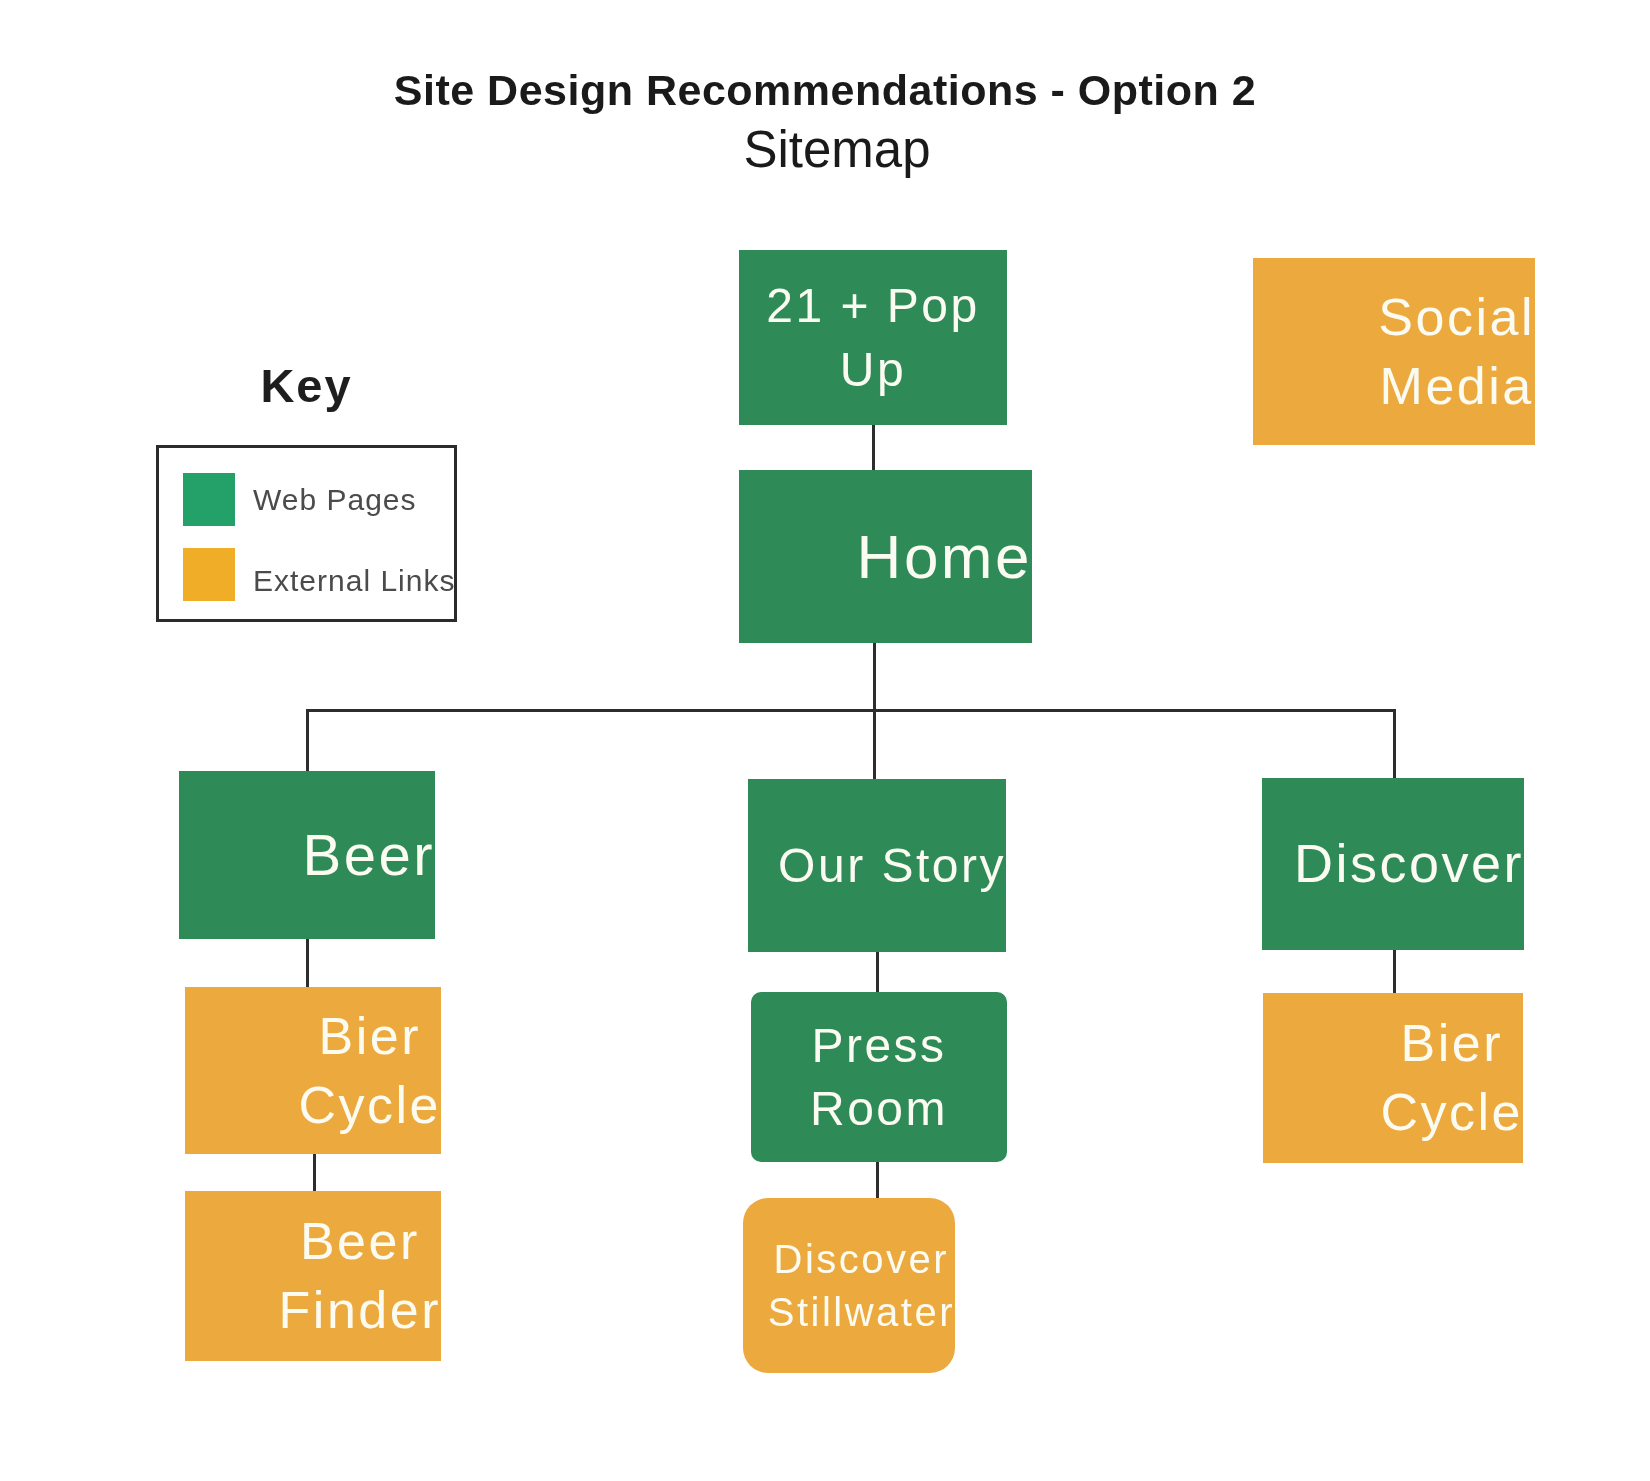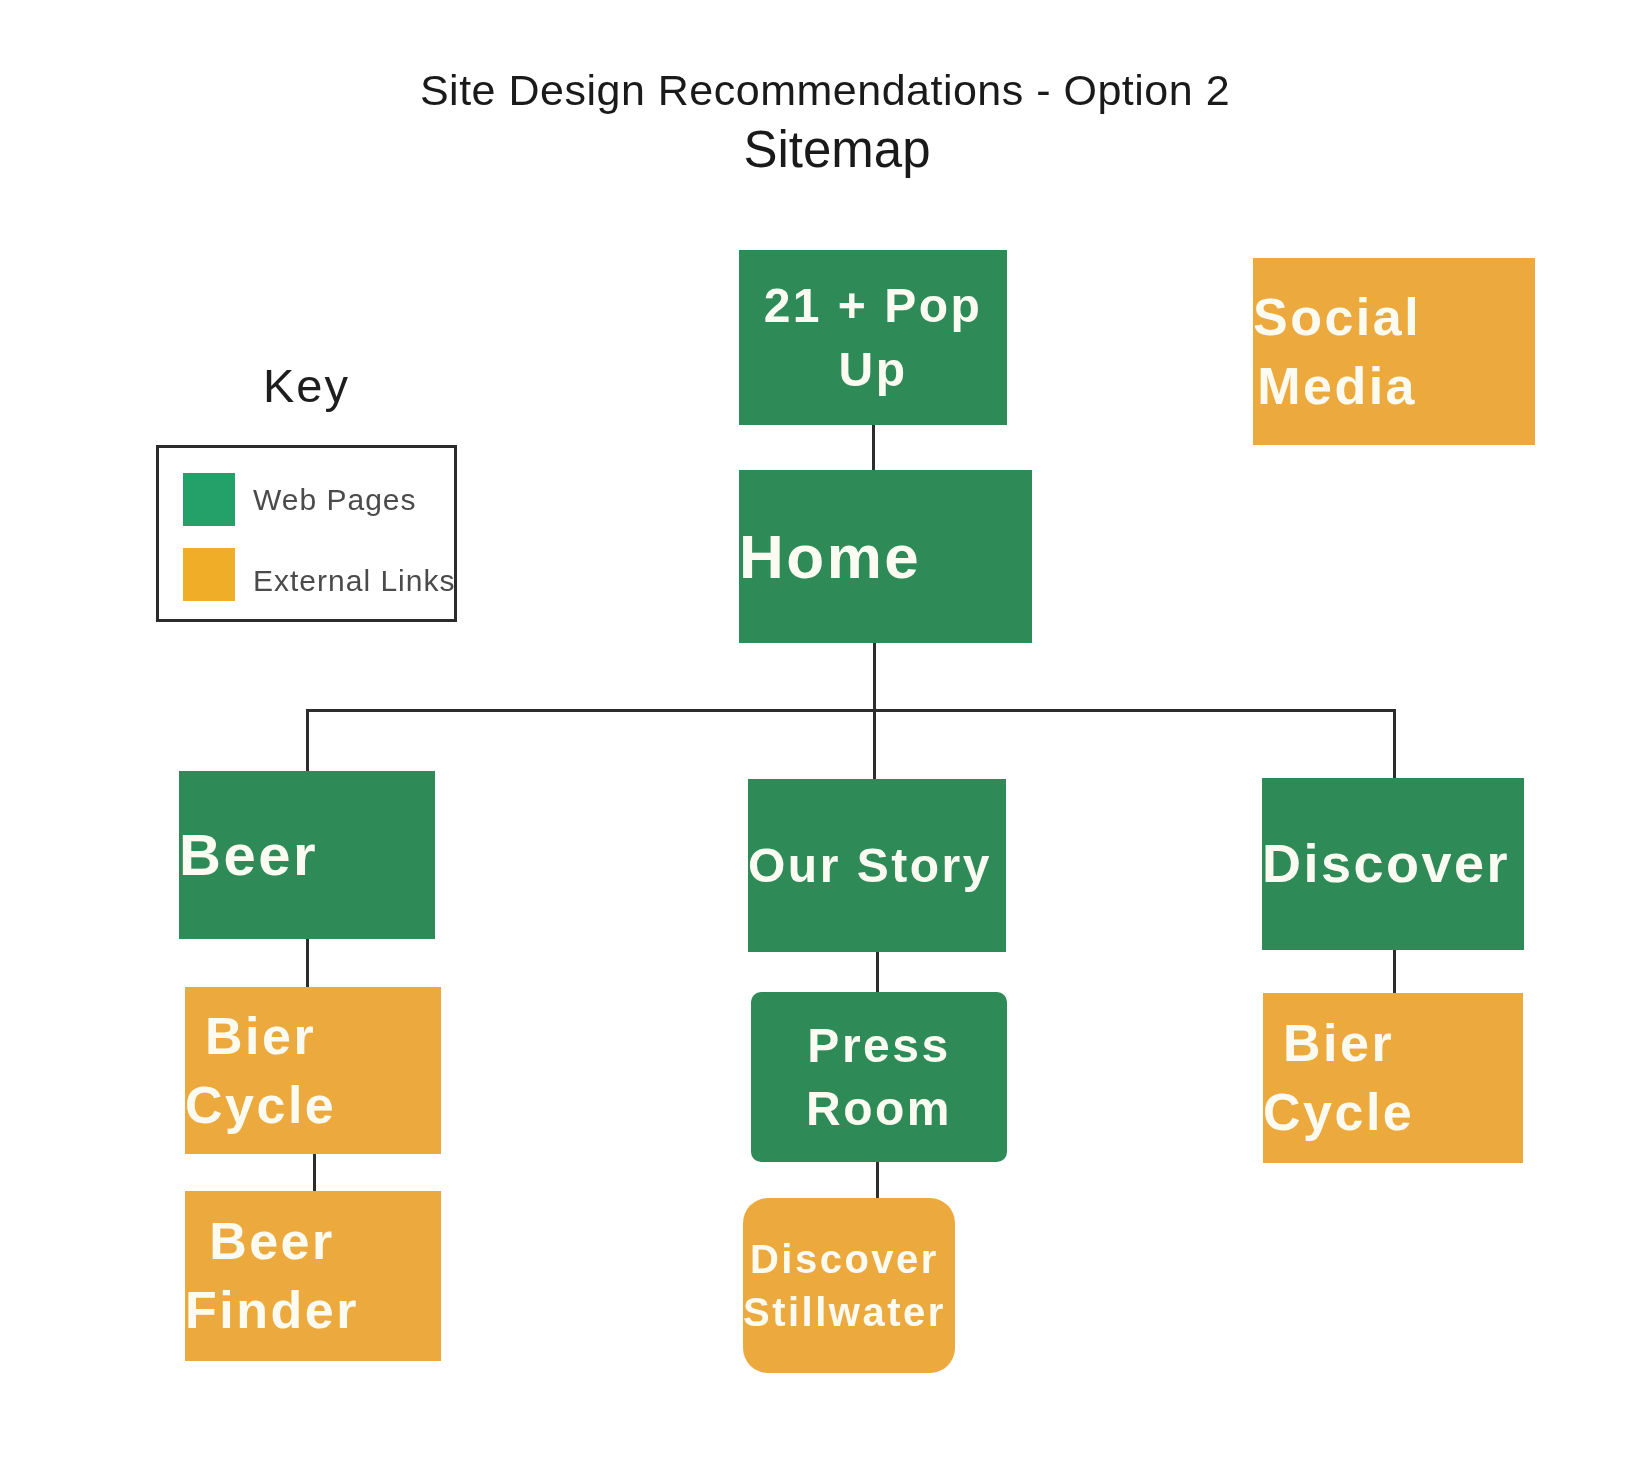--- a/index.html
+++ b/index.html
@@ -12,21 +12,21 @@
     font-family: "Liberation Sans", sans-serif;
   }
 
   
   .page-title {
     position: absolute;
     top: 66px; left: 0;
     width: 1650px;
     text-align: center;
     font-size: 43px;
-    font-weight: 400;
+    font-weight: 700;
     letter-spacing: 0.5px;
   }
   .page-subtitle {
     position: absolute;
     top: 120px; left: 0;
     width: 1650px;
     text-align: center;
     font-size: 51px;
     font-weight: 400;
   }
@@ -68,41 +68,41 @@
     font-weight: 200;
     letter-spacing: 1px;
     white-space: nowrap;
   }
 
   
   .node {
     position: absolute;
     display: flex;
     align-items: center;
-    justify-content: flex-start;
+    justify-content: flex-end;
     text-align: center;
     white-space: pre-line;
     line-height: 1.32;
-    font-weight: 700;
+    font-weight: 400;
     letter-spacing: 2.5px;
   }
   .connector { position: absolute; }
   .connector.v { width: 3px; }
   .connector.h { height: 3px; }
 </style>
 </head>
 <body>
 
 <div class="canvas">
 
   <div class="page-title" style="color: rgb(26, 26, 26);">Site Design Recommendations - Option 2</div>
 
   <div class="page-subtitle" style="color: rgb(26, 26, 26); padding-left: 12px;">Sitemap</div>
 
-  <div class="key-heading" style="color: rgb(30, 30, 30);">Key</div>
+  <div class="key-heading" style="color: rgb(30, 30, 30); font-weight: bold;">Key</div>
 
   <div class="key-box" style="border-color: rgb(43, 43, 43);">
     <div class="key-row">
       <span class="key-swatch" style="background-color: rgb(36, 160, 105);"></span>
       <span class="key-label" style="color: rgb(75, 75, 75);">Web Pages</span>
     </div>
     <div class="key-row">
       <span class="key-swatch" style="background-color: rgb(240, 173, 40);"></span>
       <span class="key-label" style="color: rgb(75, 75, 75); margin-top: 12px;">External Links</span>
     </div>

